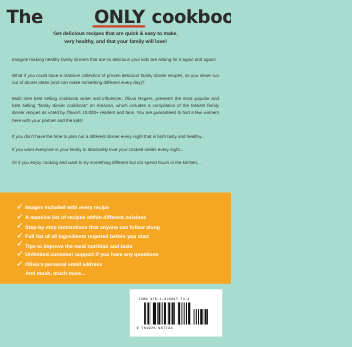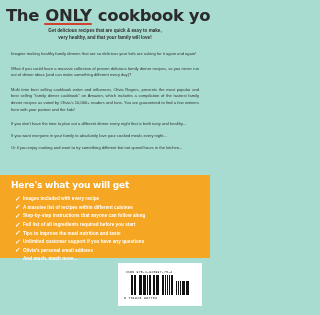--- a/index.html
+++ b/index.html
@@ -26,20 +26,21 @@
     font-size: 16.5px;
     line-height: 1.04;
     color: #2b2b2b;
     letter-spacing: -0.4px;
     white-space: nowrap;
   }
   .only {
     position: relative;
     display: inline-block;
     padding: 0 1px;
+    margin-left: 40px;
   }
   .only-underline {
     position: absolute;
     left: 0; right: 0;
     bottom: -1px;
     height: 1.8px;
     background: #d2412f;
     border-radius: 1px;
   }
 
@@ -189,21 +190,20 @@
     <p class="para">What if you could have a massive collection of proven delicious family dinner recipes, so you never run out of dinner ideas (and can make something different every day)?</p>
     <p class="para">Multi time best selling cookbook writer and influencer, Olivia Rogers, presents the most popular and best selling "family dinner cookbook" on Amazon, which includes a compilation of the tastiest family dinner recipes as voted by Olivia's 10,000+ readers and fans. You are guaranteed to find a few winners here with your partner and the kids!</p>
     <div class="cond-list">
       <p class="cond">If you don't have the time to plan out a different dinner every night that is both tasty and healthy...</p>
       <p class="cond">If you want everyone in your family to absolutely love your cooked meals every night...</p>
       <p class="cond">Or if you enjoy cooking and want to try something different but not spend hours in the kitchen...</p>
     </div>
   </div>
 
   <div class="feature-box">
-    <div class="feature-title">Here's what you will get</div>
     <ul class="feature-list">
       <li class="feature-item">
         <span class="check">✓</span>
         <span class="feature-label">Images included with every recipe</span>
       </li>
       <li class="feature-item">
         <span class="check">✓</span>
         <span class="feature-label">A massive list of recipes within different cuisines</span>
       </li>
       <li class="feature-item">

